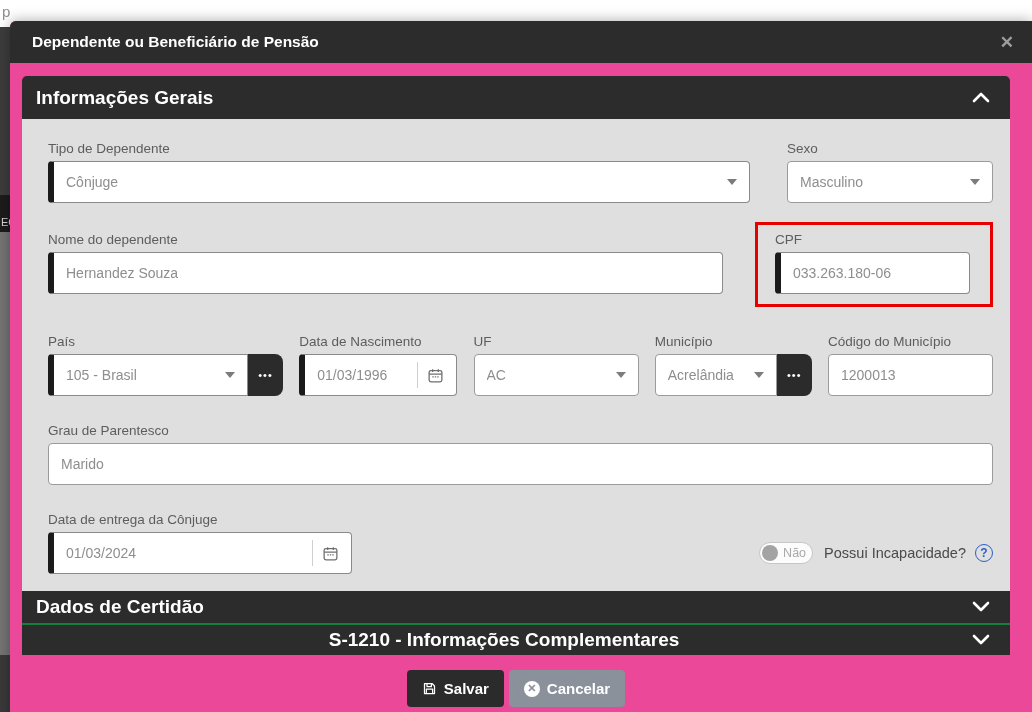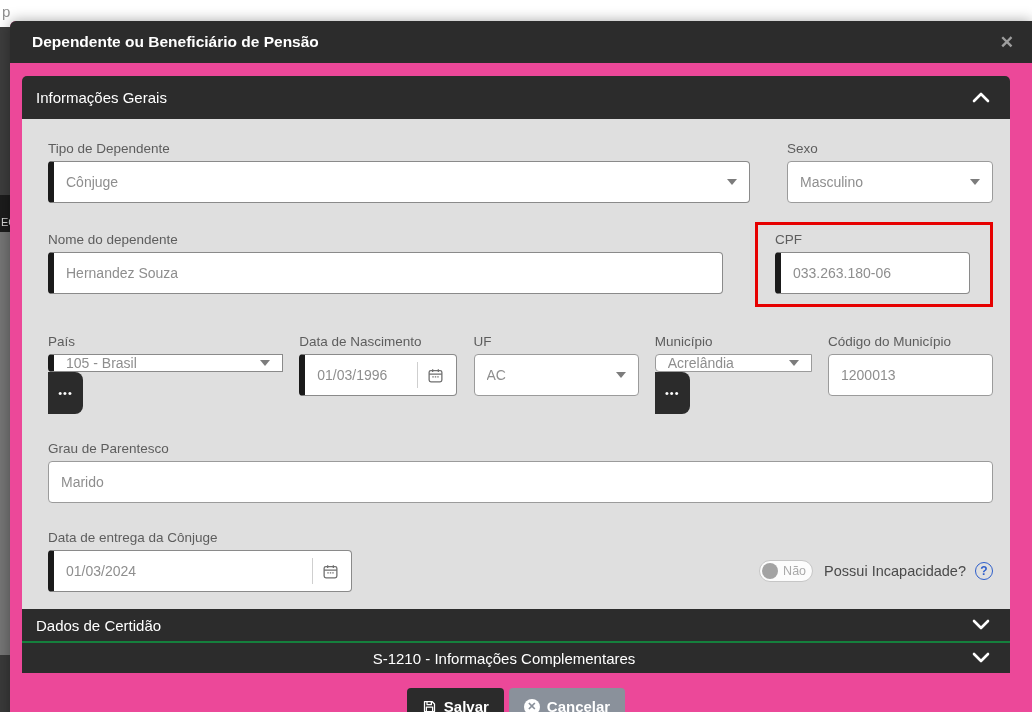--- a/index.html
+++ b/index.html
@@ -26,38 +26,38 @@
   .modal-title { color:#fff; font-size:15.5px; font-weight:bold; flex:1; }
   .close-x { color:#9e9e9e; font-size:17px; font-weight:bold; cursor:pointer; line-height:1; }
 
   .modal-body { padding:13px 22px 0 12px; }
 
   .acc-header { background:#2c2c2c; height:43px; display:flex; align-items:center;
                 padding:0 20px 0 14px; cursor:pointer; }
   .acc-header.first { border-top-left-radius:5px; border-top-right-radius:5px; }
   .acc-header.collapsed { height:32px; }
   .acc-header.divided { border-top:2px solid #15803d;text-align:center; }
-  .acc-title { color:#fff; font-size:15px; font-weight:normal; flex:1; }
+  .acc-title { color:#fff; font-size:19px; font-weight:bold; flex:1; }
 
   .acc-body { background:#dfdfdf; padding:22px 17px 17px 26px; }
 
   .row { display:flex; }
   .m29 { margin-top:29px; } .m27 { margin-top:27px; }
   .field label { display:block; font-size:13.5px; color:#5d5d5d; margin-bottom:5px; }
 
   .control { background:#fff; border:1px solid #9b9b9b; border-radius:4px; height:42px;
              display:flex; align-items:center; padding:0 12px; }
   .control .value { flex:1; font-size:14px; color:#8e8e8e; white-space:nowrap; overflow:hidden; }
   .control.required { border-color:#8a8a8a; border-left:6px solid #1a1a1a; }
   .control.clickable { cursor:pointer; }
 
   .caret { width:0; height:0; border-left:5px solid transparent; border-right:5px solid transparent;
            border-top:6px solid #7c7c7c; margin-left:8px; }
 
-  .withmore { display:flex;flex-direction:column; }
+  .withmore { display:flex; }
   .withmore .control { flex:1; border-top-right-radius:0; border-bottom-right-radius:0; }
   .more-btn { width:35px; height:42px; background:#2b2b2b; border:none; color:#fff;
               border-radius:0 8px 8px 0; cursor:pointer; font-size:11px; letter-spacing:1px;
               display:flex; align-items:center; justify-content:center; }
 
   .date-div { width:1px; height:26px; background:#cfcfcf; margin:0 9px 0 6px; }
   .cal-icon { display:flex; align-items:center; }
 
   
   .cpf-wrap { width:238px; margin-left:32px; margin-top:-10px;

